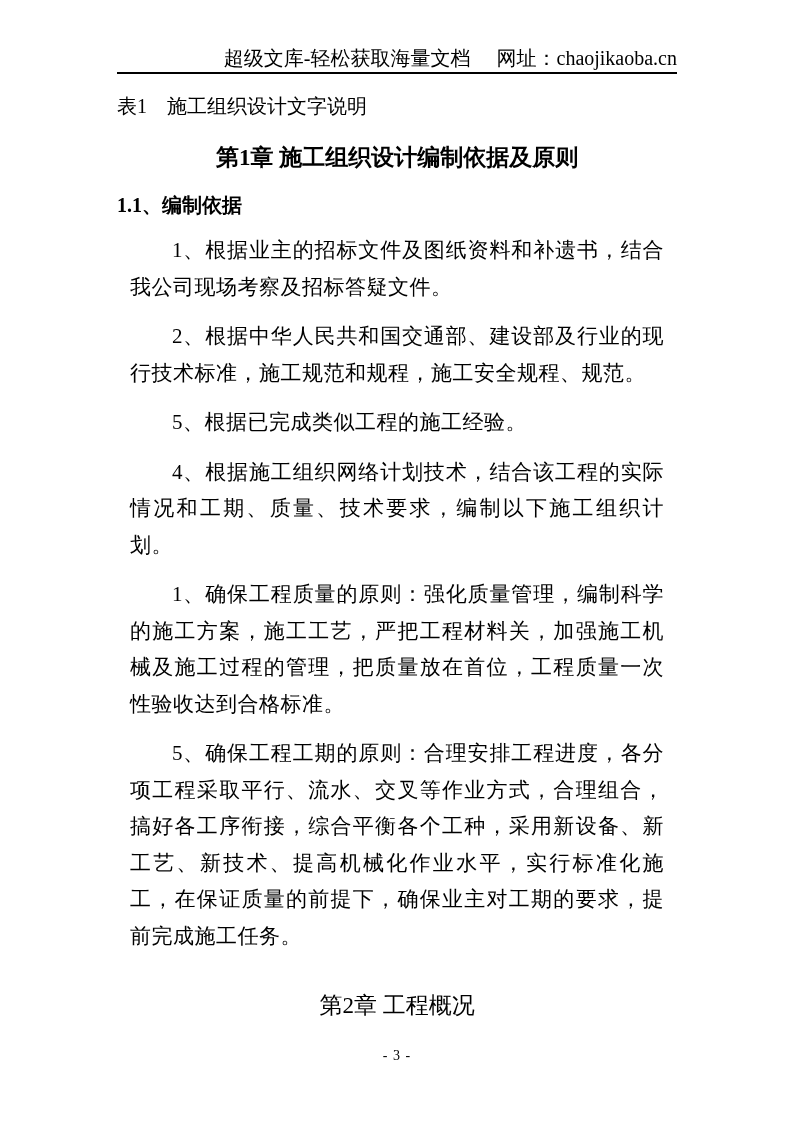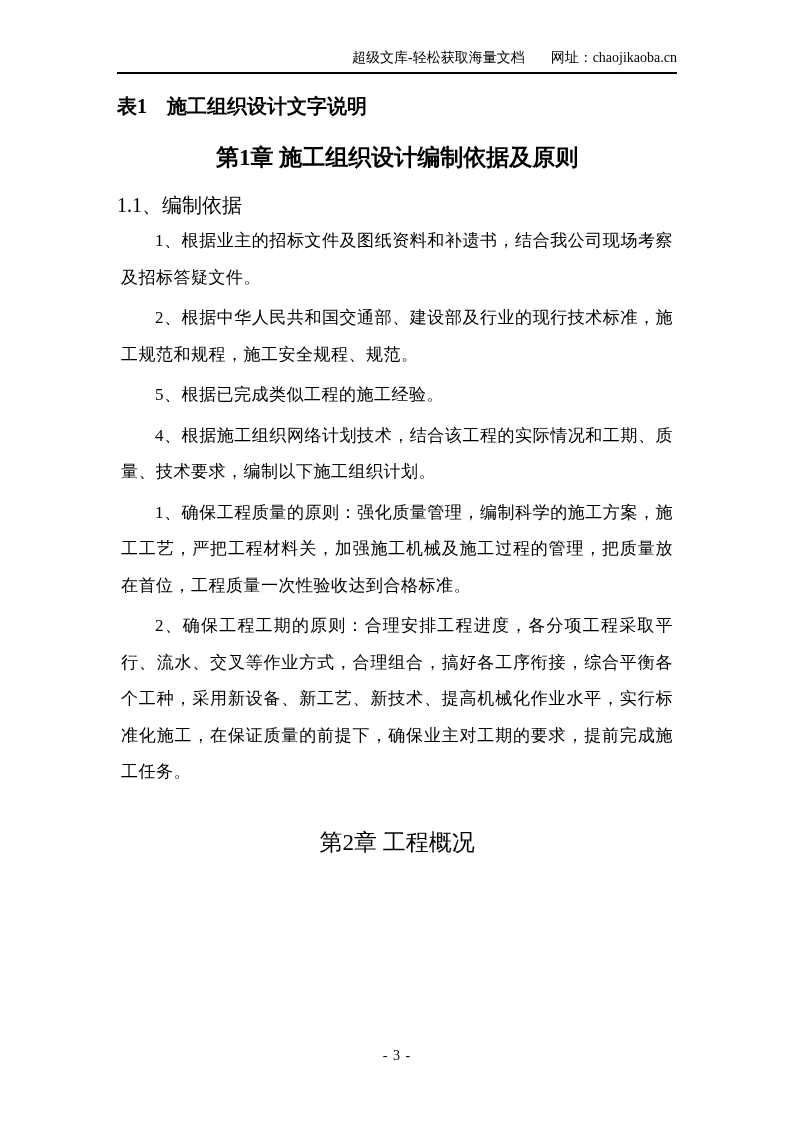--- a/index.html
+++ b/index.html
@@ -12,59 +12,59 @@
     font-family: "Liberation Serif", "DejaVu Serif", serif;
     overflow: hidden;
     margin: 0 auto;
   }
   .header {
     position: absolute;
     top: 48px;
     left: 117px;
     width: 560px;
     text-align: right;
-    font-size: 14px;
+    font-size: 20px;
     line-height: 20px;
     border-bottom: 2px solid #000;
     padding-bottom: 4px;
     white-space: nowrap;
   }
   .header .gap { display: inline-block; width: 26px; }
   .content {
     position: absolute;
     top: 86px;
     left: 117px;
     width: 560px;
   }
   .table-caption {
     font-size: 20px;
-    font-weight: bold;
+    font-weight: normal;
     margin: 6px 0 0 0;
     line-height: 28px;
   }
   .chapter-title {
     font-size: 23px;
     font-weight: bold;
     text-align: center;
     margin: 22px 0 0 0;
     line-height: 32px;
   }
   .sec-heading {
     font-size: 20px;
-    font-weight: normal;
+    font-weight: bold;
     margin: 17px 0 3px 0;
     line-height: 28px;
   }
   .sec-heading.second { margin-top: 10px; }
   .body-para {
-    font-size: 17px;
+    font-size: 21px;
     line-height: 36.5px;
     text-align: justify;
     text-indent: 2em;
-    margin: 4px;
+    margin: 13px;
     letter-spacing: 0.5px;
   }
   .chapter2-title {
     font-size: 23px;
     font-weight: normal;
     text-align: center;
     margin: 36px 0 0 0;
     line-height: 32px;
   }
   .footer {
@@ -94,21 +94,21 @@
 
     <h2 class="sec-heading">1.1、编制依据</h2>
 
     <p class="body-para">1、根据业主的招标文件及图纸资料和补遗书，结合我公司现场考察及招标答疑文件。</p>
     <p class="body-para">2、根据中华人民共和国交通部、建设部及行业的现行技术标准，施工规范和规程，施工安全规程、规范。</p>
     <p class="body-para">5、根据已完成类似工程的施工经验。</p>
     <p class="body-para">4、根据施工组织网络计划技术，结合该工程的实际情况和工期、质量、技术要求，编制以下施工组织计划。</p>
 
 
     <p class="body-para">1、确保工程质量的原则：强化质量管理，编制科学的施工方案，施工工艺，严把工程材料关，加强施工机械及施工过程的管理，把质量放在首位，工程质量一次性验收达到合格标准。</p>
-    <p class="body-para">2、确保工程工期的原则：合理安排工程进度，各分项工程采取平行、流水、交叉等作业方式，合理组合，搞好各工序衔接，综合平衡各个工种，采用新设备、新工艺、新技术、提高机械化作业水平，实行标准化施工，在保证质量的前提下，确保业主对工期的要求，提前完成施工任务。</p>
+    <p class="body-para">5、确保工程工期的原则：合理安排工程进度，各分项工程采取平行、流水、交叉等作业方式，合理组合，搞好各工序衔接，综合平衡各个工种，采用新设备、新工艺、新技术、提高机械化作业水平，实行标准化施工，在保证质量的前提下，确保业主对工期的要求，提前完成施工任务。</p>
 
     <h1 class="chapter2-title">第2章 工程概况</h1>
 
   </div>
 
   <div class="footer">
     <span>- 3 -</span>
   </div>
 
 </div>

